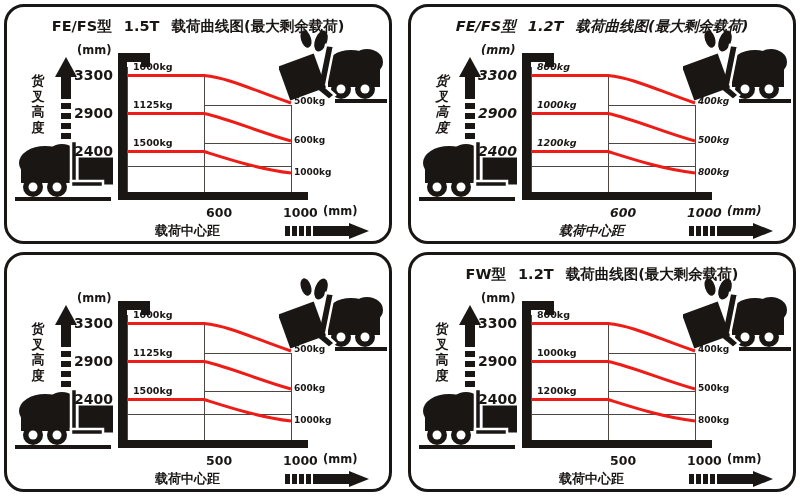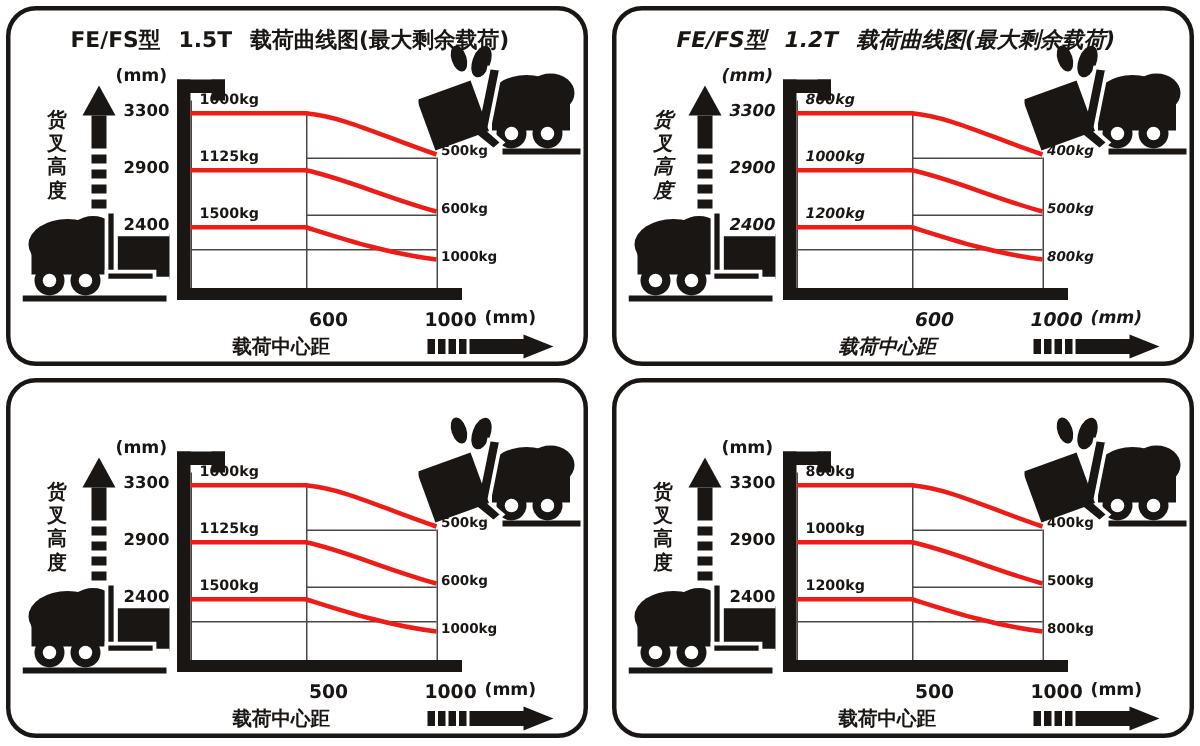--- a/index.html
+++ b/index.html
@@ -7,23 +7,23 @@
        -webkit-font-smoothing:antialiased;overflow:hidden;}
   .grid{position:relative;width:800px;height:497px;}
 
   .panel{position:absolute;width:388px;height:240px;border:3px solid #1a1614;
          border-radius:20px;background:#fff;box-sizing:border-box;overflow:hidden;}
   .p0{left:4px;top:4px;}
   .p1{left:408px;top:4px;font-style:italic;}
   .p2{left:4px;top:252px;}
   .p3{left:408px;top:252px;}
 
-  .title{position:absolute;top:10px;left:0;width:100%;text-align:left;
+  .title{position:absolute;top:10px;left:0;width:100%;text-align:center;
          font-size:14.5px;font-weight:bold;color:#1a1614;letter-spacing:0px;
-         font-family:"DejaVu Sans","Liberation Sans",sans-serif;white-space:nowrap;padding-left:40px;}
+         font-family:"DejaVu Sans","Liberation Sans",sans-serif;white-space:nowrap;}
   .title .tm{letter-spacing:1px;}
 
   
   .vcap{position:absolute;left:22px;top:66px;width:18px;font-size:13px;font-weight:bold;
         color:#1a1614;line-height:15.5px;text-align:center;
         font-family:"DejaVu Sans","Liberation Sans",sans-serif;}
   .vcap span{display:block;}
 
   .uparrow{position:absolute;left:48px;top:50px;width:22px;height:98px;}
   .uparrow .head{position:absolute;left:0;top:0;width:0;height:0;
@@ -46,21 +46,21 @@
   .axisTop{position:absolute;left:18px;top:8px;width:32px;height:9px;background:#1a1614;}
   .axisTop2{position:absolute;left:41px;top:8px;width:9px;height:14px;background:#1a1614;}
   .axisB{position:absolute;left:18px;top:147px;width:190px;height:8px;background:#1a1614;}
 
   .gl{position:absolute;height:1px;background:#4d4744;}
   .vl{position:absolute;width:1px;background:#4d4744;}
 
   .rline{position:absolute;height:3px;background:#ee1c17;}
   .curve{position:absolute;left:0;top:0;overflow:visible;}
 
-  .ytick{position:absolute;right:0;font-size:11px;font-weight:bold;color:#1a1614;
+  .ytick{position:absolute;right:0;font-size:14px;font-weight:bold;color:#1a1614;
          font-family:"DejaVu Sans","Liberation Sans",sans-serif;text-align:right;
          white-space:nowrap;}
   .yticks{position:absolute;left:48px;top:38px;width:58px;height:160px;}
 
   .klab{position:absolute;font-size:9.5px;font-weight:bold;color:#1a1614;
         font-family:"DejaVu Sans","Liberation Sans",sans-serif;white-space:nowrap;}
   .elab{position:absolute;font-size:9px;font-weight:bold;color:#1a1614;
         font-family:"DejaVu Sans","Liberation Sans",sans-serif;white-space:nowrap;}
 
   .xlab{position:absolute;font-size:12.5px;font-weight:bold;color:#1a1614;
@@ -377,20 +377,23 @@
       <div class="sg" style="left:0"></div>
         <div class="sg" style="left:7px"></div>
       <div class="sg" style="left:14px"></div>
         <div class="sg" style="left:21px"></div>
       <div class="bar" style="left:28px;width:38px"></div>
         <div class="tip"></div>
     </div>
   </div>
 
   <div class="panel p3">
+    <div class="title">
+      <span>FW型</span><span class="tm">&nbsp;&nbsp;</span><span>1.2T</span><span class="tm">&nbsp;&nbsp;</span><span>载荷曲线图(最大剩余载荷)</span>
+    </div>
     <div class="vcap">
       <span>货</span>
       <span>叉</span>
       <span>高</span>
       <span>度</span>
     </div>
     <div class="uparrow">
       <div class="head"></div>
         <div class="stem"></div>
       <div class="seg" style="top:46px"></div>

